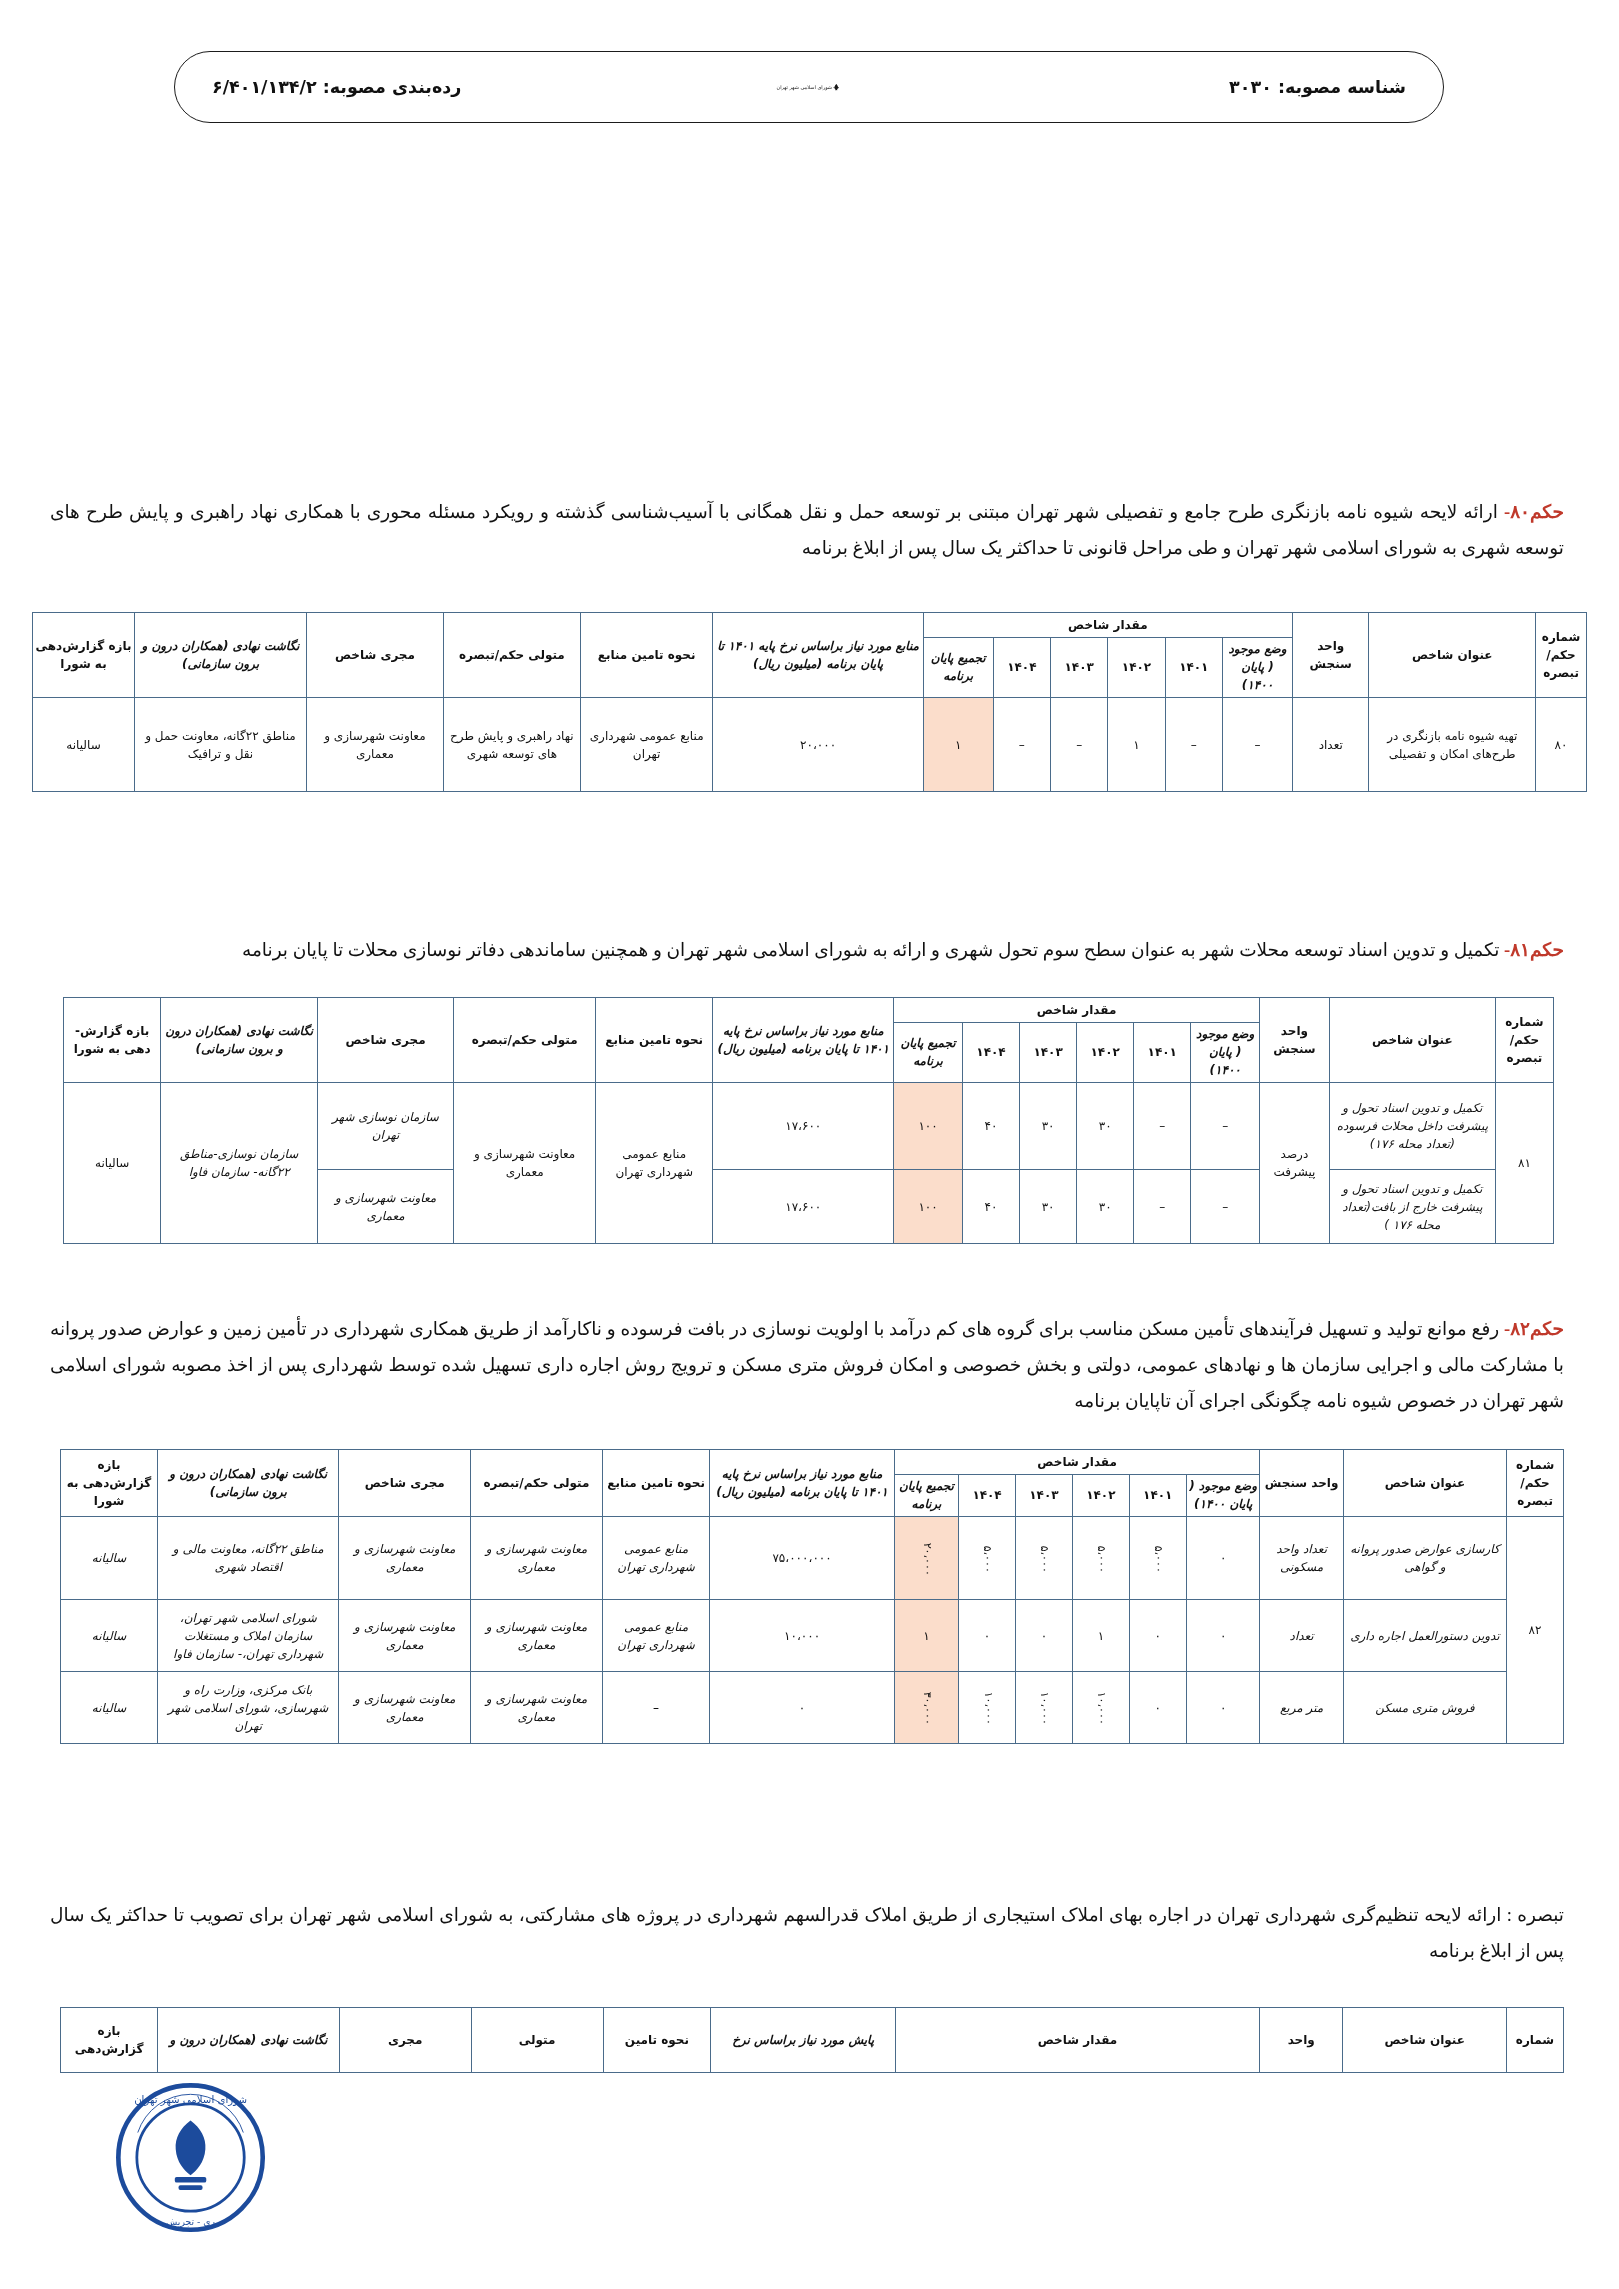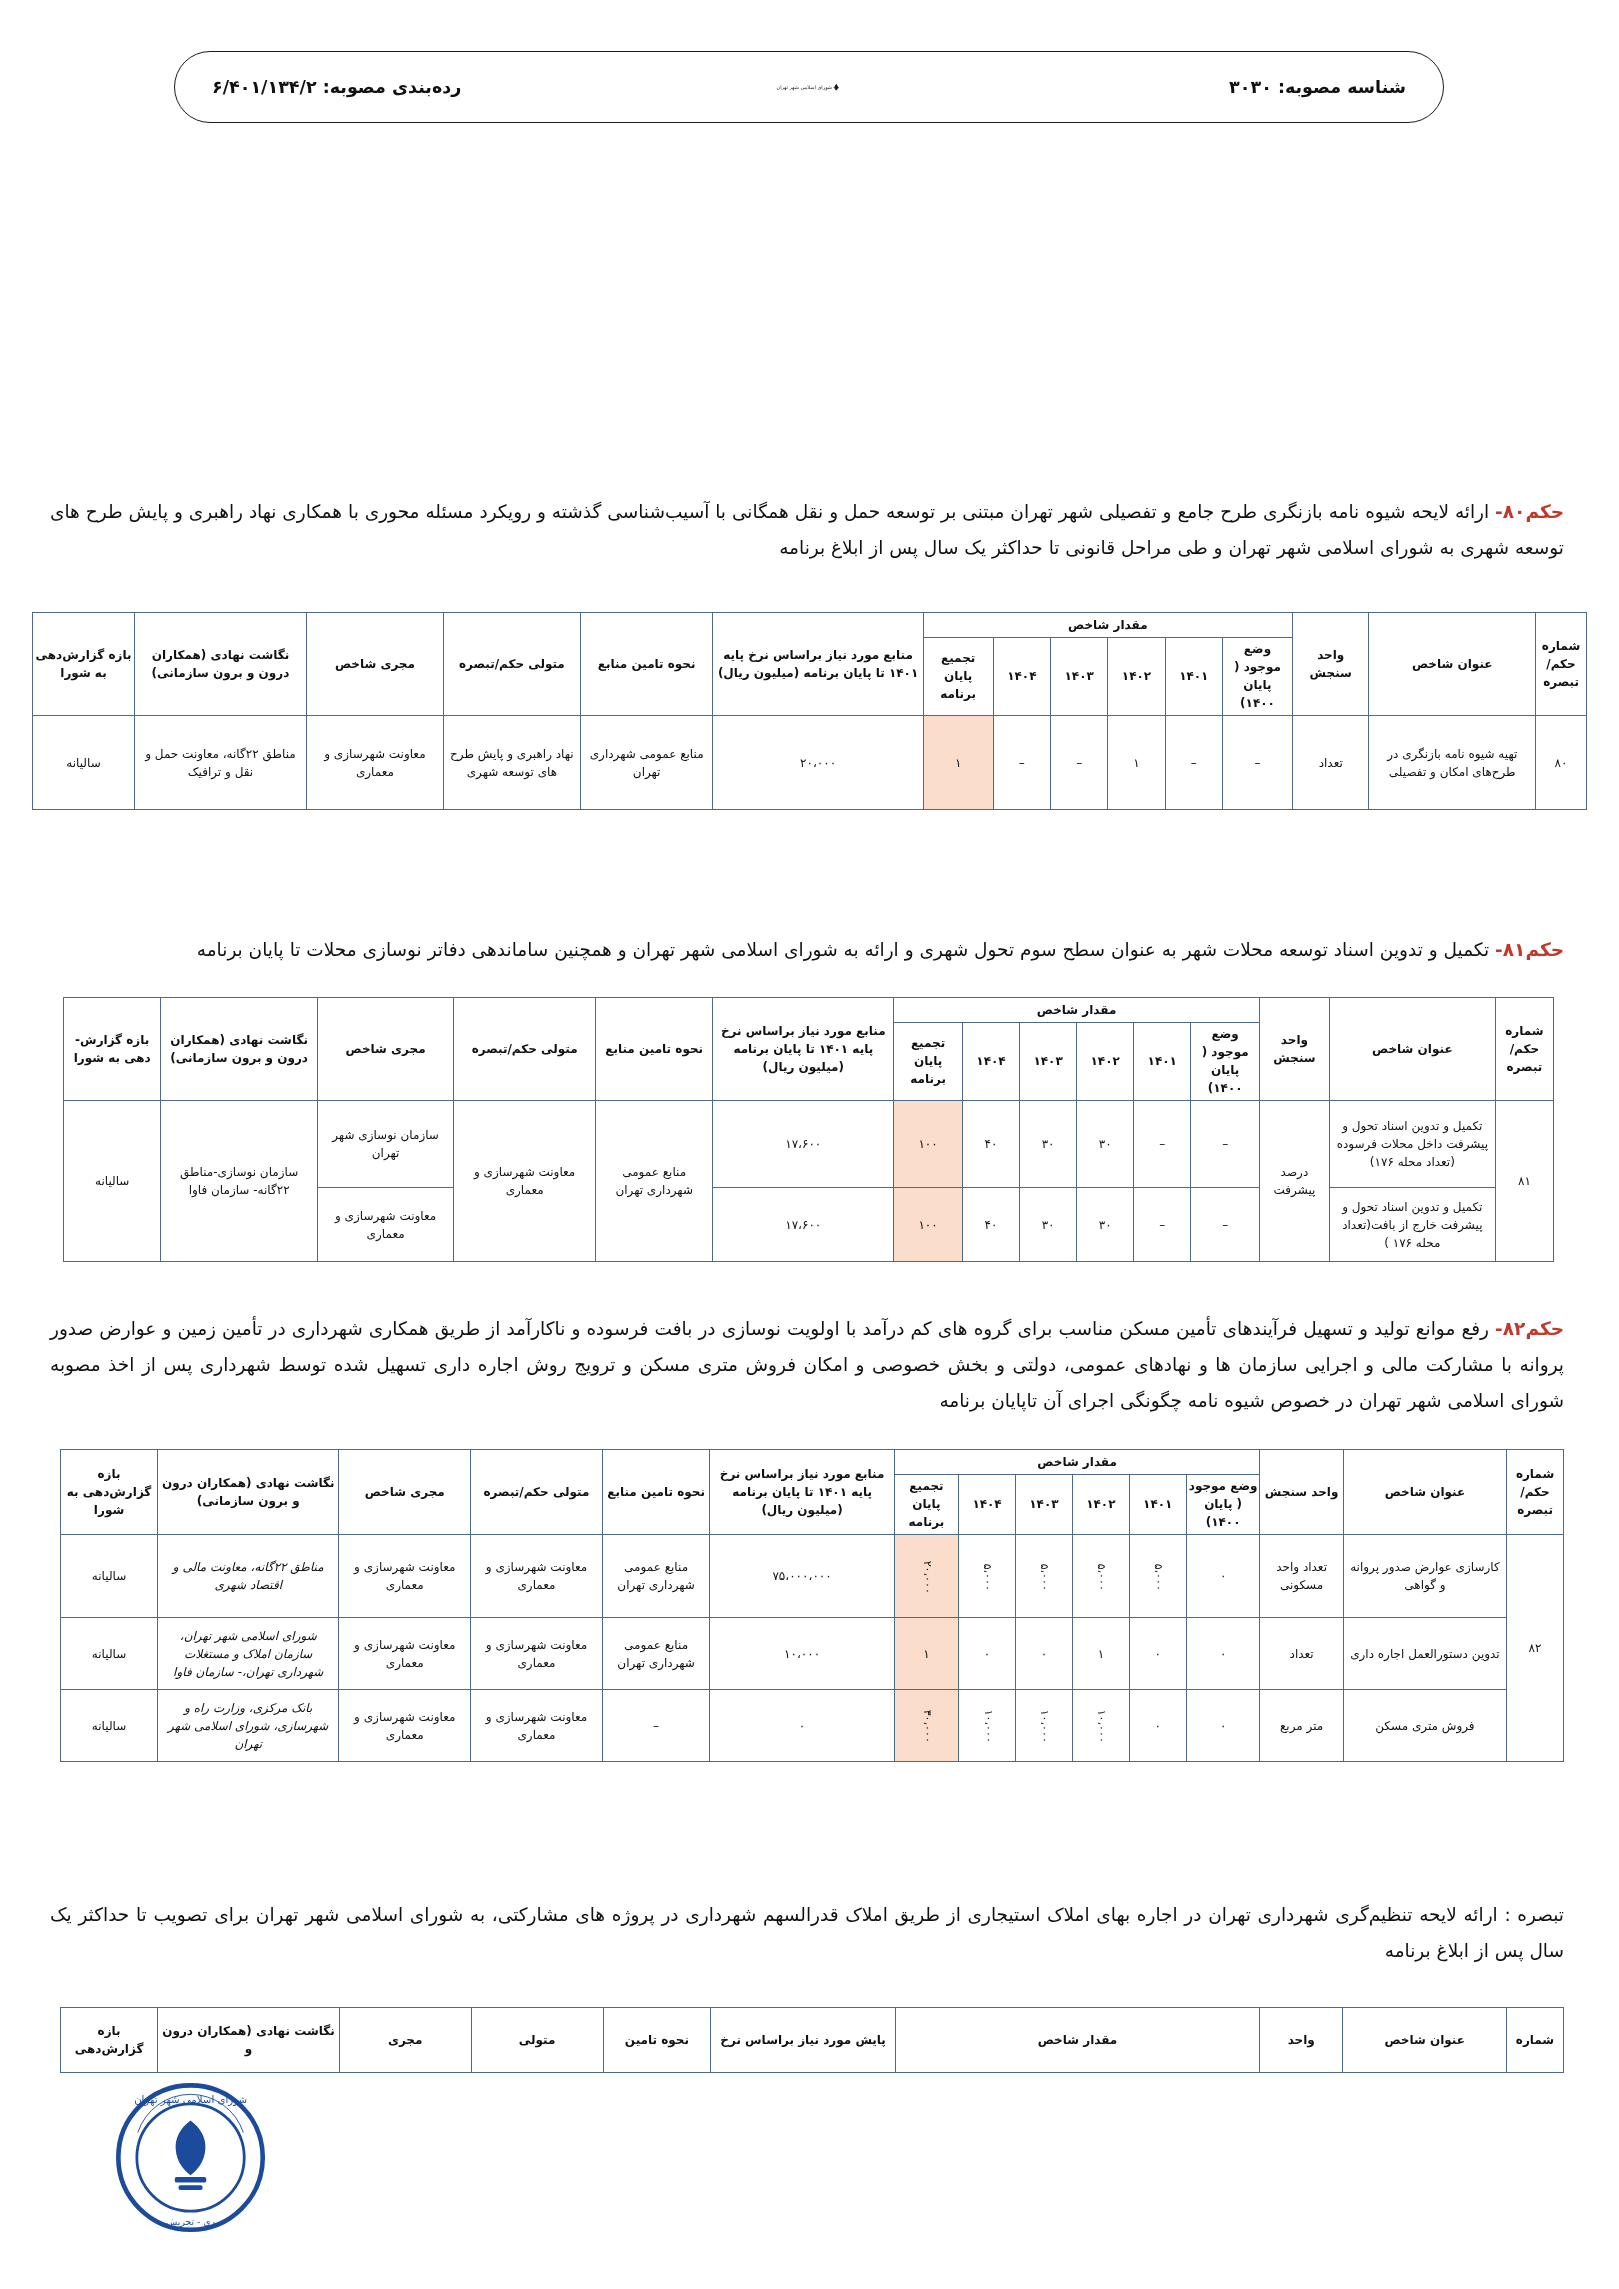--- a/index.html
+++ b/index.html
@@ -62,20 +62,21 @@
     white-space: nowrap;
   }
 
   
   .para {
     position: absolute;
     font-size: 18.5px;
     line-height: 1.95;
     text-align: justify;
     color: #111;
+    font-family: Liberation Serif, serif;
   }
   .para .hukm {
     color: #c0392b;
     font-weight: bold;
   }
 
   
   table.tbl {
     position: absolute;
     border-collapse: collapse;
@@ -91,21 +92,21 @@
     font-size: 12px;
     line-height: 1.5;
   }
   table.tbl th {
     font-weight: bold;
     background: #fff;
   }
   td.peach, th.peach {
     background: #fbddcb;
   }
-  .small { font-size: 10px; }
+  .small { font-size: 10px; font-style: italic; }
   .xsmall { font-size: 8.8px; font-style: italic; }
 
   
   .page-number {
     position: absolute;
     bottom: 37px;
     left: 0;
     right: 0;
     text-align: center;
     font-size: 13px;

